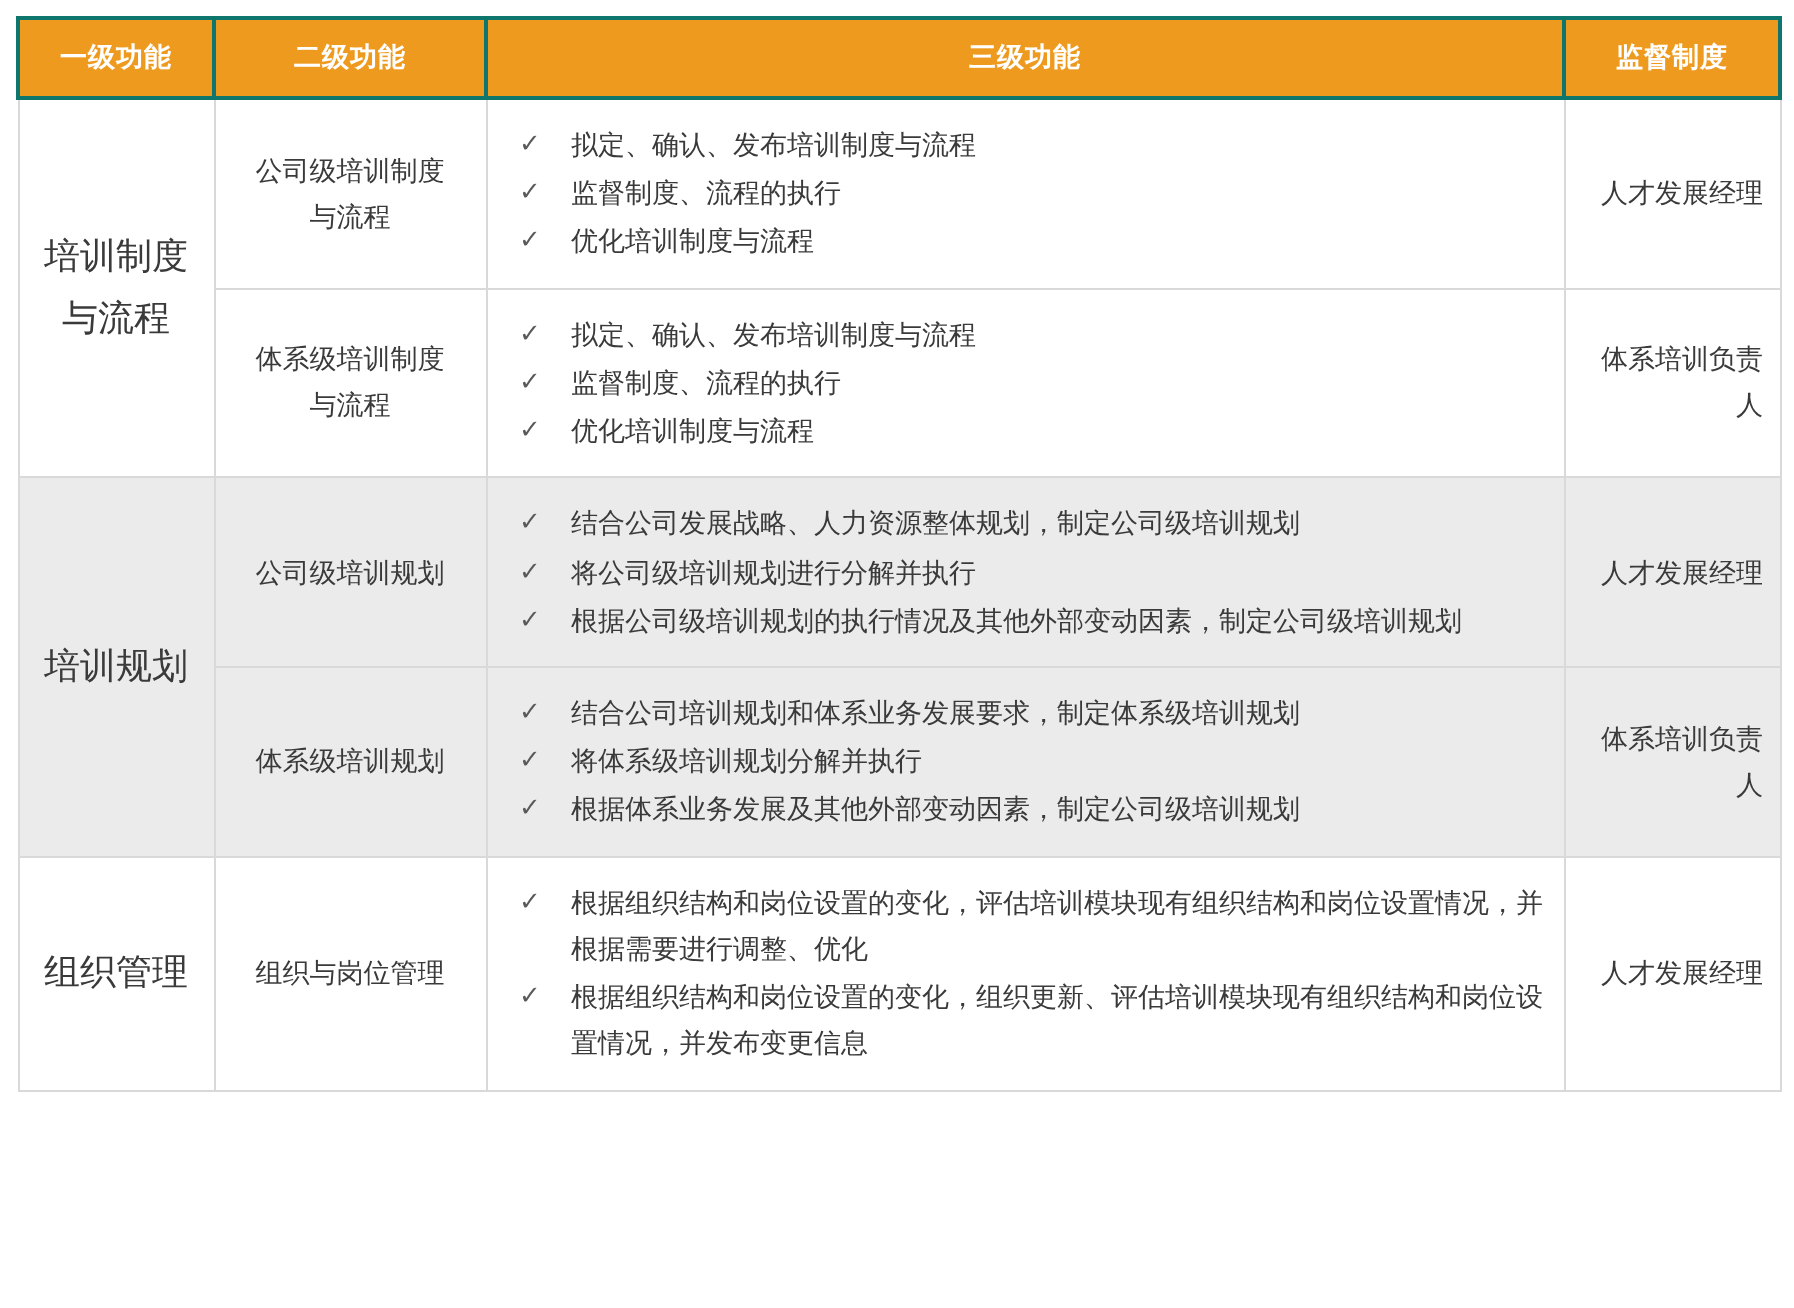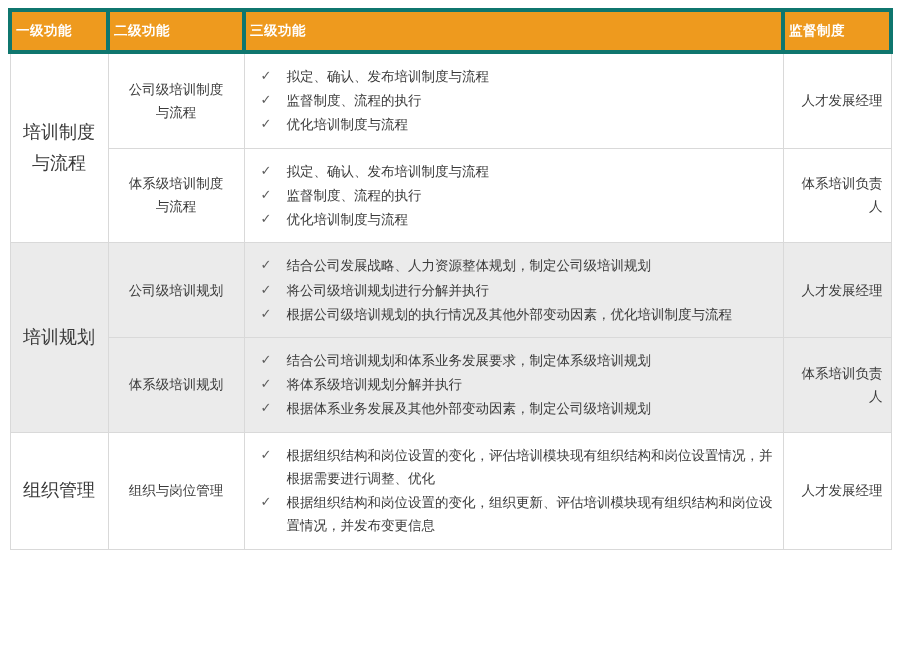--- a/index.html
+++ b/index.html
@@ -29,23 +29,23 @@
   table.matrix col.c1 { width: 98px; }
   table.matrix col.c2 { width: 136px; }
   table.matrix col.c3 { width: 539px; }
   table.matrix col.c4 { width: 108px; }
 
   thead th {
     background: #EE9A1E;
     color: #ffffff;
     font-size: 13.5px;
     font-weight: bold;
-    text-align: left;
+    text-align: center;
     padding: 10px 4px;
-    border: 4px solid #0f766e;
+    border: 2px solid #0f766e;
     letter-spacing: 0.5px;
   }
   tbody td {
     border: 1px solid #d9d9d9;
     font-size: 13.5px;
     line-height: 1.72;
     vertical-align: middle;
     padding: 10px 8px;
     color: #3a3a3a;
   }
@@ -128,21 +128,21 @@
           </td>
           <td class="owner band-white">体系培训负责<br>人</td>
         </tr>
         <tr class="band-grey">
           <td class="lvl1 band-grey" rowspan="2">培训规划</td>
           <td class="lvl2 band-grey">公司级培训规划</td>
           <td class="items band-grey">
             <ul class="items">
               <li><span class="tick">✓</span><span>结合公司发展战略、人力资源整体规划，制定公司级培训规划</span></li>
               <li><span class="tick">✓</span><span>将公司级培训规划进行分解并执行</span></li>
-              <li><span class="tick">✓</span><span>根据公司级培训规划的执行情况及其他外部变动因素，优化培训制度与流程</span></li>
+              <li><span class="tick">✓</span><span>根据公司级培训规划的执行情况及其他外部变动因素，制定公司级培训规划</span></li>
             </ul>
           </td>
           <td class="owner band-grey">人才发展经理</td>
         </tr>
         <tr class="band-grey">
           <td class="lvl2 band-grey">体系级培训规划</td>
           <td class="items band-grey">
             <ul class="items">
               <li><span class="tick">✓</span><span>结合公司培训规划和体系业务发展要求，制定体系级培训规划</span></li>
               <li><span class="tick">✓</span><span>将体系级培训规划分解并执行</span></li>

